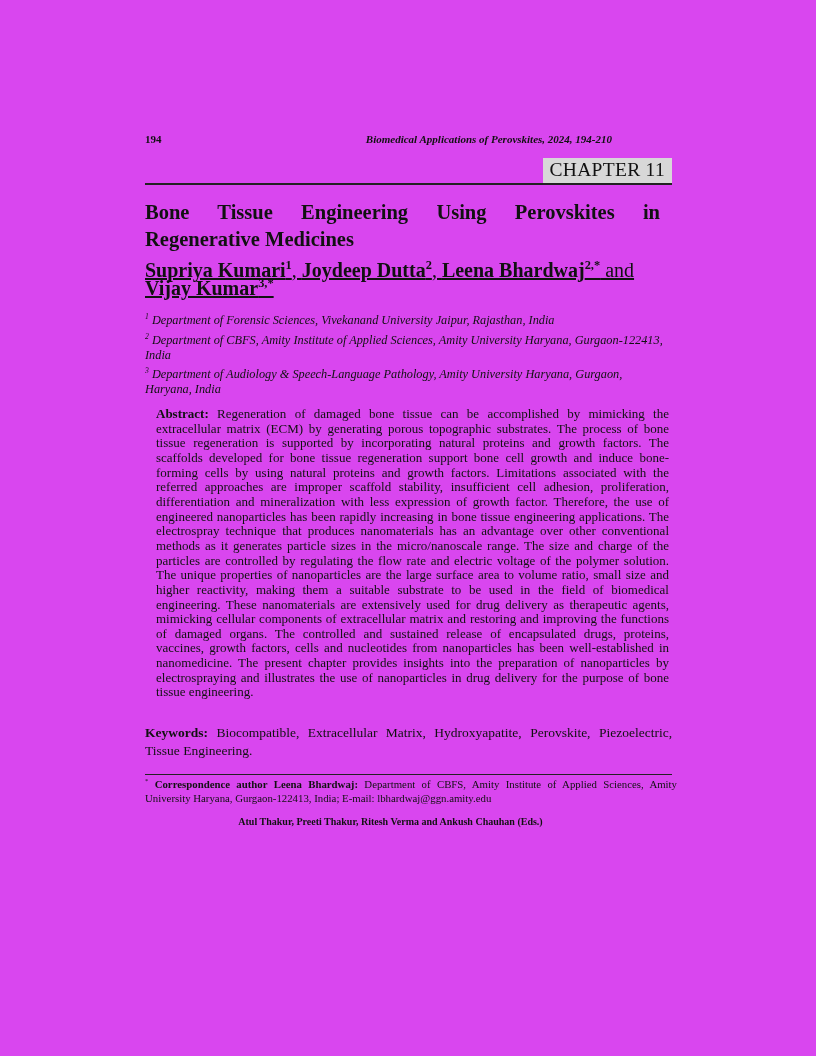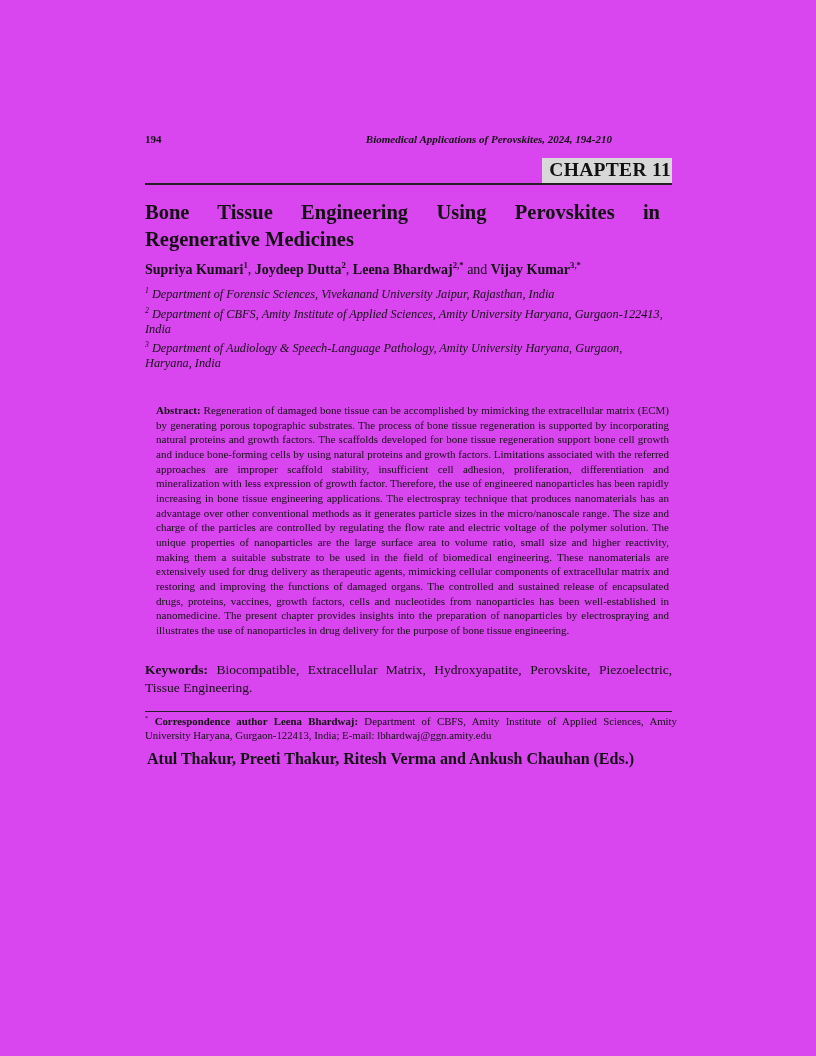--- a/index.html
+++ b/index.html
@@ -33,55 +33,56 @@
   
   .chapter-row {
     margin-top: 12px;
     text-align: right;
     border-bottom: 2px solid #222222;
   }
   .chapter-box {
     display: inline-block;
     background: #d8d8d8;
     font-size: 19.5px;
-    font-weight: bold;
+    font-weight: normal;
     line-height: 24px;
-    padding: 0 1px 1px 7px;
+    padding: 0 7px 1px 7px;
     letter-spacing: 0.3px;
   }
   
   .chapter-title {
     margin: 14px 12px 0 0;
     font-size: 20.5px;
     font-weight: bold;
     line-height: 27px;
   }
   .title-line-1 { display: block; text-align: justify; text-align-last: justify; }
   .title-line-2 { display: block; }
   
   .authors {
     margin: 8px 0 1px 0;
-    font-size: 14px;
+    font-size: 20px;
     line-height: 18px;
+    text-decoration: underline;
   }
   .authors b { font-weight: bold; }
   sup { font-size: 62%; line-height: 0; vertical-align: super; }
   
-  .affiliations { margin-top: 8px; }
+  .affiliations { margin-top: 16px; }
   .aff {
     margin: 0 0 5px 0;
     font-style: italic;
     font-size: 12.3px;
     line-height: 14.8px;
     text-align: left;
   }
   
   .abstract {
-    margin: 32px 3px 0 11px;
-    font-size: 11px;
+    margin: 10px 3px 0 11px;
+    font-size: 13px;
     line-height: 14.65px;
     text-align: justify;
   }
   .abstract b { font-weight: bold; }
   
   .keywords {
     margin: 24px 0 4px 0;
     font-size: 13.5px;
     line-height: 17.5px;
     text-align: justify;
@@ -98,21 +99,21 @@
     font-size: 10.8px;
     line-height: 13.5px;
     text-align: justify;
   }
   .correspondence b { font-weight: bold; }
   
   .book-footer {
     margin-top: 10px;
     padding-right: 36px;
     text-align: center;
-    font-size: 16px;
+    font-size: 10px;
     font-weight: bold;
     line-height: 13.5px;
   }
 </style>
 </head>
 <body>
 
 <div class="page">
   <div class="content">
 

